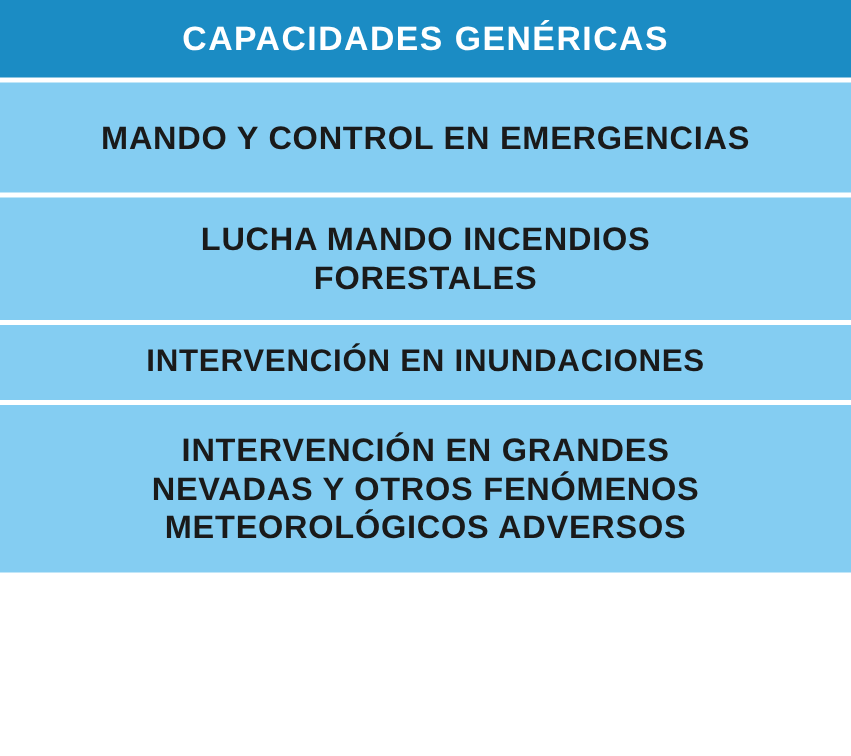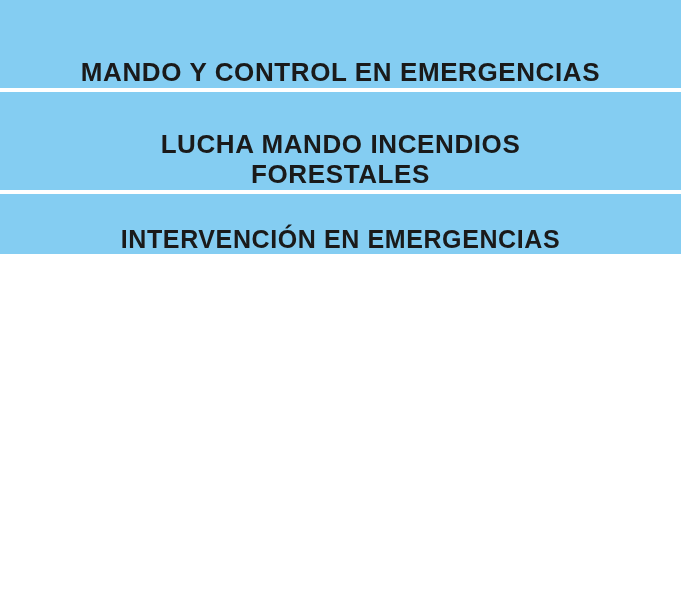--- a/index.html
+++ b/index.html
@@ -32,21 +32,21 @@
     text-align: center;
     height: 62px;
     flex: none;
     margin: 0 0 4px 0;
   }
   .row {
     background: #84CDF2;
     color: #1a1a1a;
     font-weight: bold;
     display: flex;
-    align-items: flex-end;
+    align-items: center;
     justify-content: center;
     text-align: center;
     margin-bottom: 4px;
     padding: 0 8px;
     box-sizing: border-box;
     line-height: 1.18;
     letter-spacing: 0.6px;
   }
   .row:last-child {
     margin-bottom: 0;
@@ -59,29 +59,37 @@
   .cell-text {
     display: block;
     white-space: pre-line;
   }
 </style>
 </head>
 <body>
 
 <div class="table">
 
+  <div class="header-row">
+    <span class="cell-text">CAPACIDADES  GENÉRICAS</span>
+  </div>
 
   <div class="row r1">
     <span class="cell-text">MANDO Y CONTROL  EN EMERGENCIAS</span>
   </div>
 
   <div class="row r2">
     <span class="cell-text">LUCHA MANDO INCENDIOS
 FORESTALES</span>
   </div>
 
   <div class="row r3">
-    <span class="cell-text">INTERVENCIÓN  EN EMERGENCIAS</span>
+    <span class="cell-text">INTERVENCIÓN  EN INUNDACIONES</span>
   </div>
 
+  <div class="row r4">
+    <span class="cell-text">INTERVENCIÓN  EN GRANDES
+NEVADAS Y OTROS FENÓMENOS
+METEOROLÓGICOS ADVERSOS</span>
+  </div>
 
 
 </div>
 
 </body></html>

